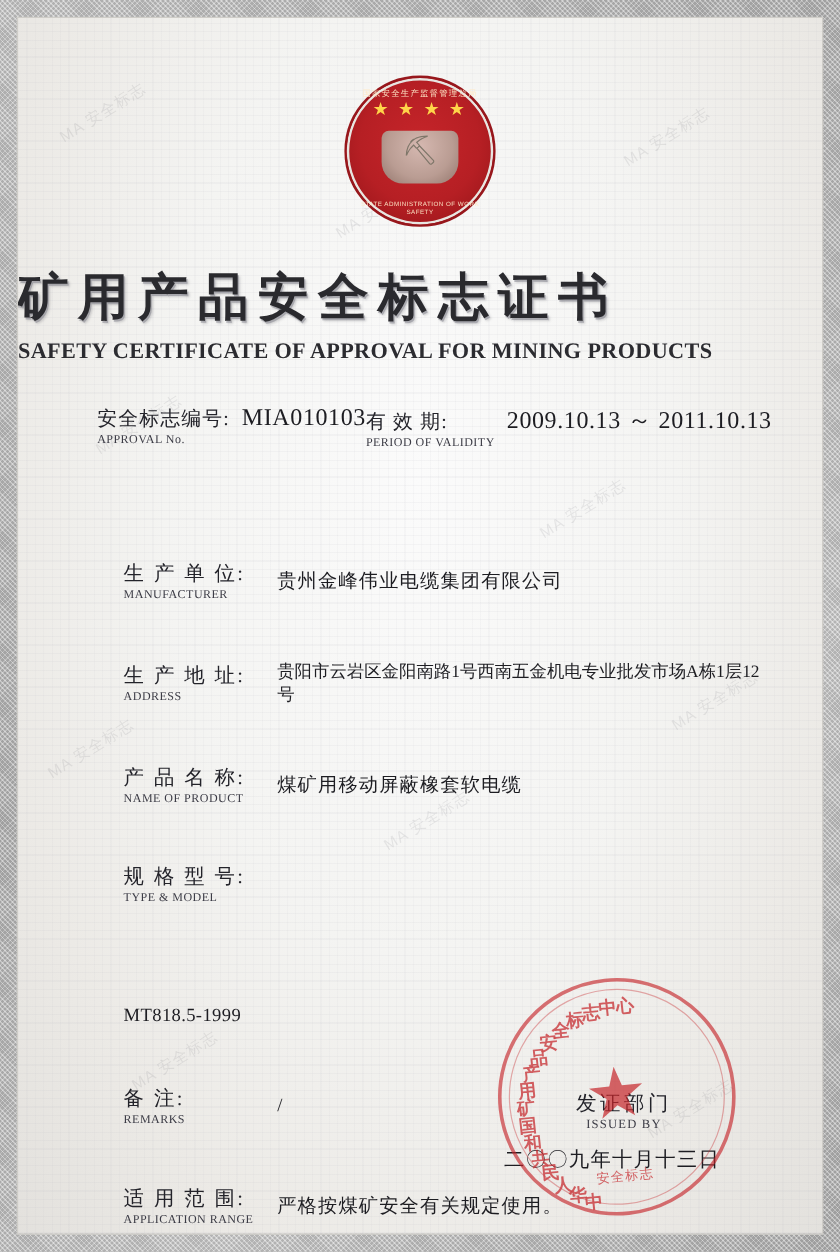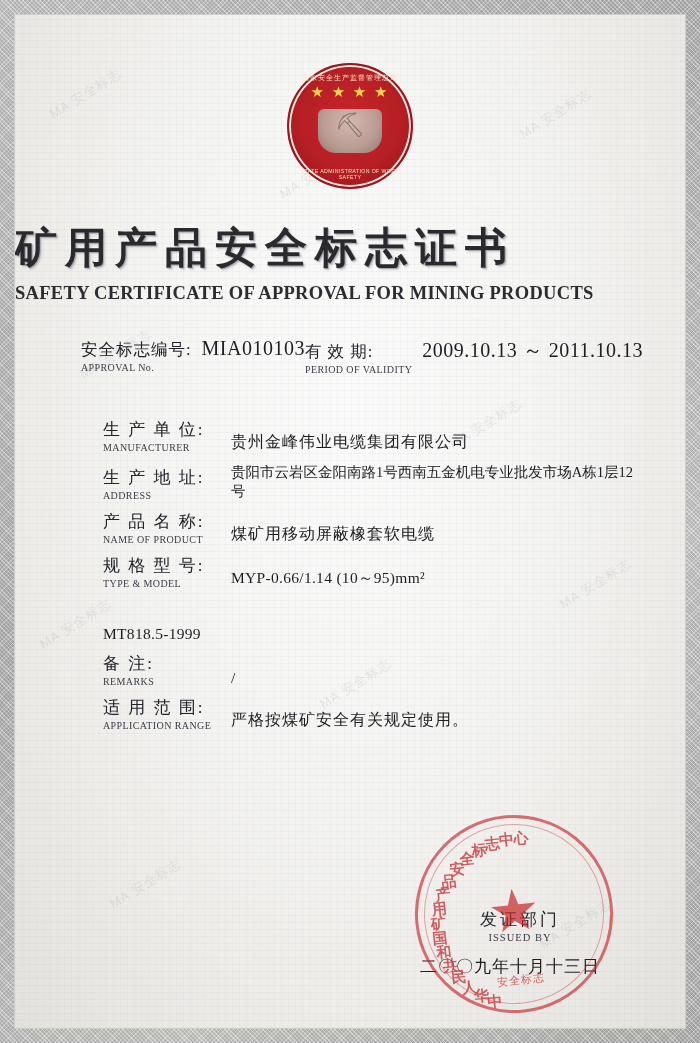--- a/index.html
+++ b/index.html
@@ -185,22 +185,23 @@
 
   
   .fields {
     position: absolute;
     top: 403px;
     left: 88px;
     right: 50px;
   }
   .frow {
     display: flex;
-    align-items: flex-end;
+    align-items: center;
     margin-bottom: 9px;
+    margin-top: 48px;
   }
   .fkey { width: 128px; flex: 0 0 128px; }
   .fkey .lbl-cn { font-size: 17px; letter-spacing: 2px; }
   .fval {
     padding-top: 1px;
     font-size: 15.5px;
     color: #1d1d22;
     letter-spacing: 0.3px;
   }
   .fval.cn { font-size: 16px; letter-spacing: 1px; }
@@ -350,21 +351,20 @@
           <div class="lbl-en">NAME OF PRODUCT</div>
         </div>
         <div class="fval cn">煤矿用移动屏蔽橡套软电缆</div>
       </div>
 
       <div class="frow">
         <div class="fkey">
           <div class="lbl-cn">规 格 型 号:</div>
           <div class="lbl-en">TYPE &amp; MODEL</div>
         </div>
-        <div class="fval">MYP-0.66/1.14 (10～95)mm²</div>
       </div>
 
       <div class="gap-big"></div>
 
       <div class="frow">
         <div class="fval">MT818.5-1999</div>
       </div>
 
       <div class="frow">
         <div class="fkey">

